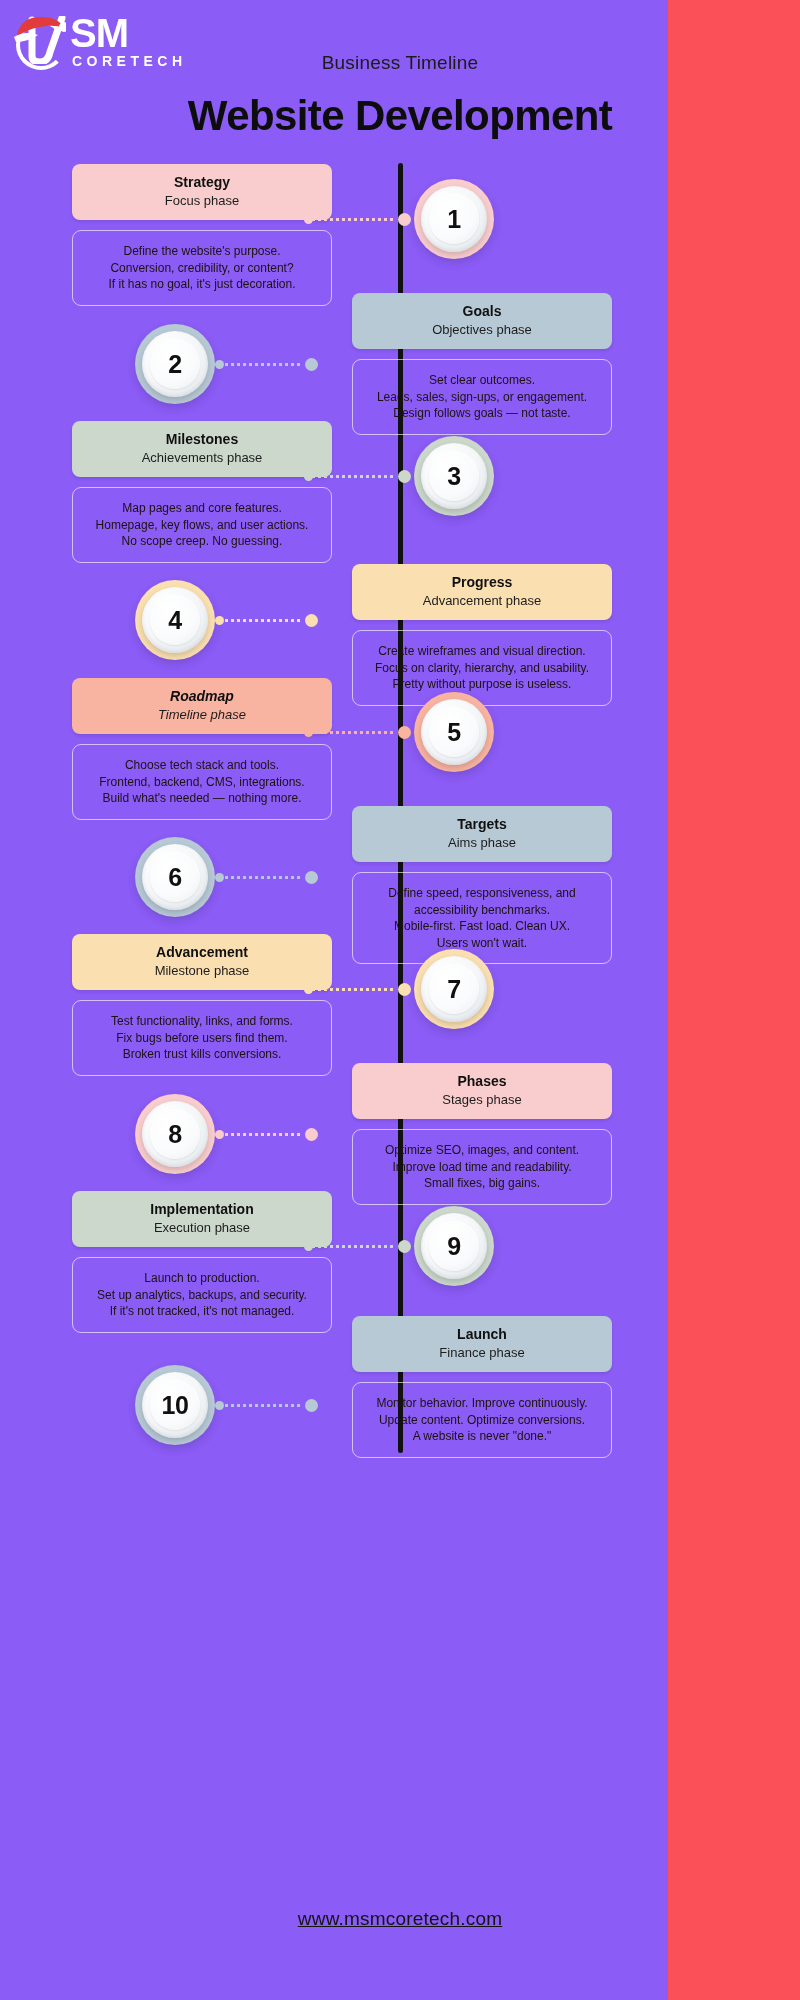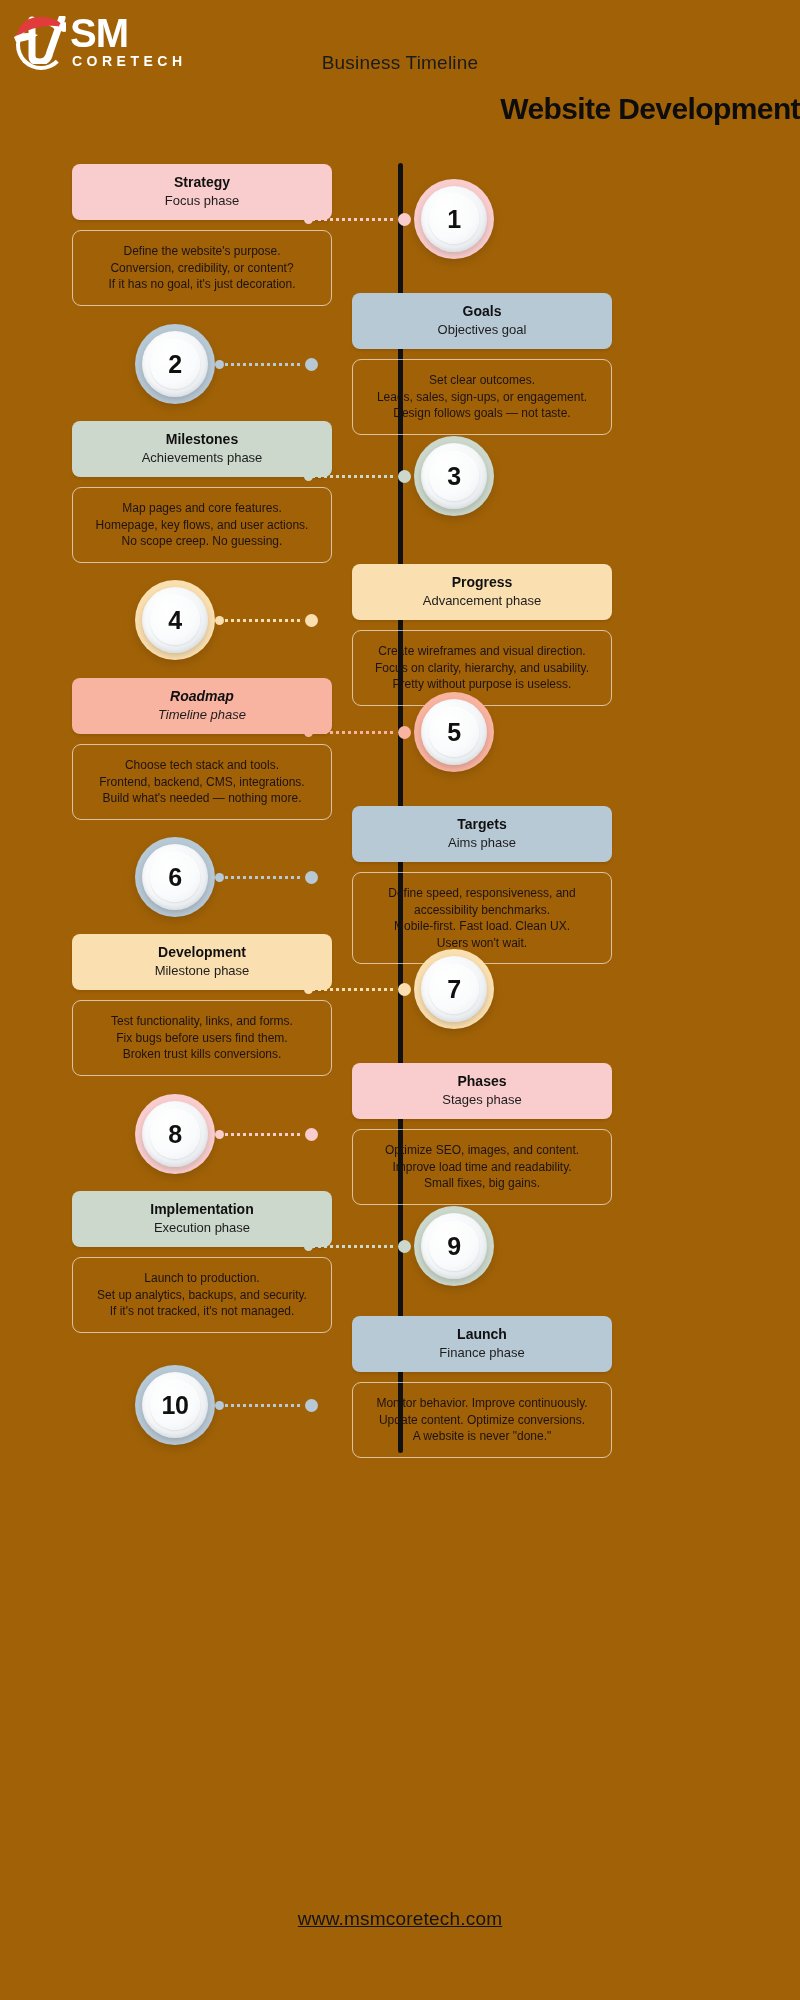--- a/index.html
+++ b/index.html
@@ -5,23 +5,23 @@
   * { box-sizing: border-box; margin: 0; padding: 0; }
   html, body {
     width: 800px;
     height: 2000px;
     background: #fb5058;
     font-family: "Liberation Sans", sans-serif;
     overflow: hidden;
   }
   .page {
     position: relative;
-    width: 800px;
+    width: 668px;
     height: 2000px;
-    background: #a16207;
+    background: #8b5cf6;
   }
 
   
   .logo {
     position: absolute;
     left: 8px;
     top: 4px;
     width: 180px;
     height: 70px;
   }
@@ -80,25 +80,24 @@
     width: 800px;
     text-align: center;
   }
   .subtitle {
     font-size: 19px;
     color: #1b1b1b;
     letter-spacing: 0.2px;
     margin-bottom: 18px;
   }
   .title {
-    font-size: 30px;
+    font-size: 42px;
     font-weight: 900;
     color: #0d0d0d;
     letter-spacing: -0.6px;
-    text-align: right;
   }
 
   
   .spine {
     position: absolute;
     left: 398px;
     top: 163px;
     width: 5px;
     height: 1290px;
     background: #111111;
@@ -259,21 +258,21 @@
         </div>
       </div>
       <div class="conn" style="top: 213px; color: rgb(249, 205, 205); left: 304px; width: 110px;">
         <div class="dot-spine" style="left:94px;top:0;background:#f9cdcd"></div>
         <div class="dashline" style="left:8px;width:82px"></div>
         <div class="dot-end" style="left:0;background:#f9cdcd"></div>
       </div>
       <div class="card-col right" style="top: 293px;">
         <div class="phase-head" style="background: rgb(184, 201, 214);">
           <div class="phase-title">Goals</div>
-          <div class="phase-sub">Objectives goal</div>
+          <div class="phase-sub">Objectives phase</div>
         </div>
         <div class="phase-body">Set clear outcomes.<br>Leads, sales, sign-ups, or engagement.<br>Design follows goals — not taste.</div>
       </div>
       <div class="badge-col left" style="top: 324px;">
         <div class="badge">
           <div class="ring-outer" style="background:#b8c9d6;box-shadow:0 4px 10px rgba(0,0,0,0.13)"></div>
           <div class="ring-mid"></div>
           <div class="ring-inner"></div>
           <span class="num">2</span>
         </div>
@@ -358,21 +357,21 @@
           <span class="num">6</span>
         </div>
       </div>
       <div class="conn" style="top: 871px; color: rgb(184, 201, 214); left: 215px; width: 110px;">
         <div class="dot-spine" style="left:90px;top:0;background:#b8c9d6"></div>
         <div class="dashline" style="left:10px;width:78px"></div>
         <div class="dot-end" style="left:0;background:#b8c9d6"></div>
       </div>
       <div class="card-col left" style="top: 934px;">
         <div class="phase-head" style="background: rgb(250, 223, 176);">
-          <div class="phase-title">Development</div>
+          <div class="phase-title">Advancement</div>
           <div class="phase-sub">Milestone phase</div>
         </div>
         <div class="phase-body">Test functionality, links, and forms.<br>Fix bugs before users find them.<br>Broken trust kills conversions.</div>
       </div>
       <div class="badge-col right" style="top: 949px;">
         <div class="badge">
           <div class="ring-outer" style="background:#fadfb0;box-shadow:0 4px 10px rgba(0,0,0,0.13)"></div>
           <div class="ring-mid"></div>
           <div class="ring-inner"></div>
           <span class="num">7</span>

